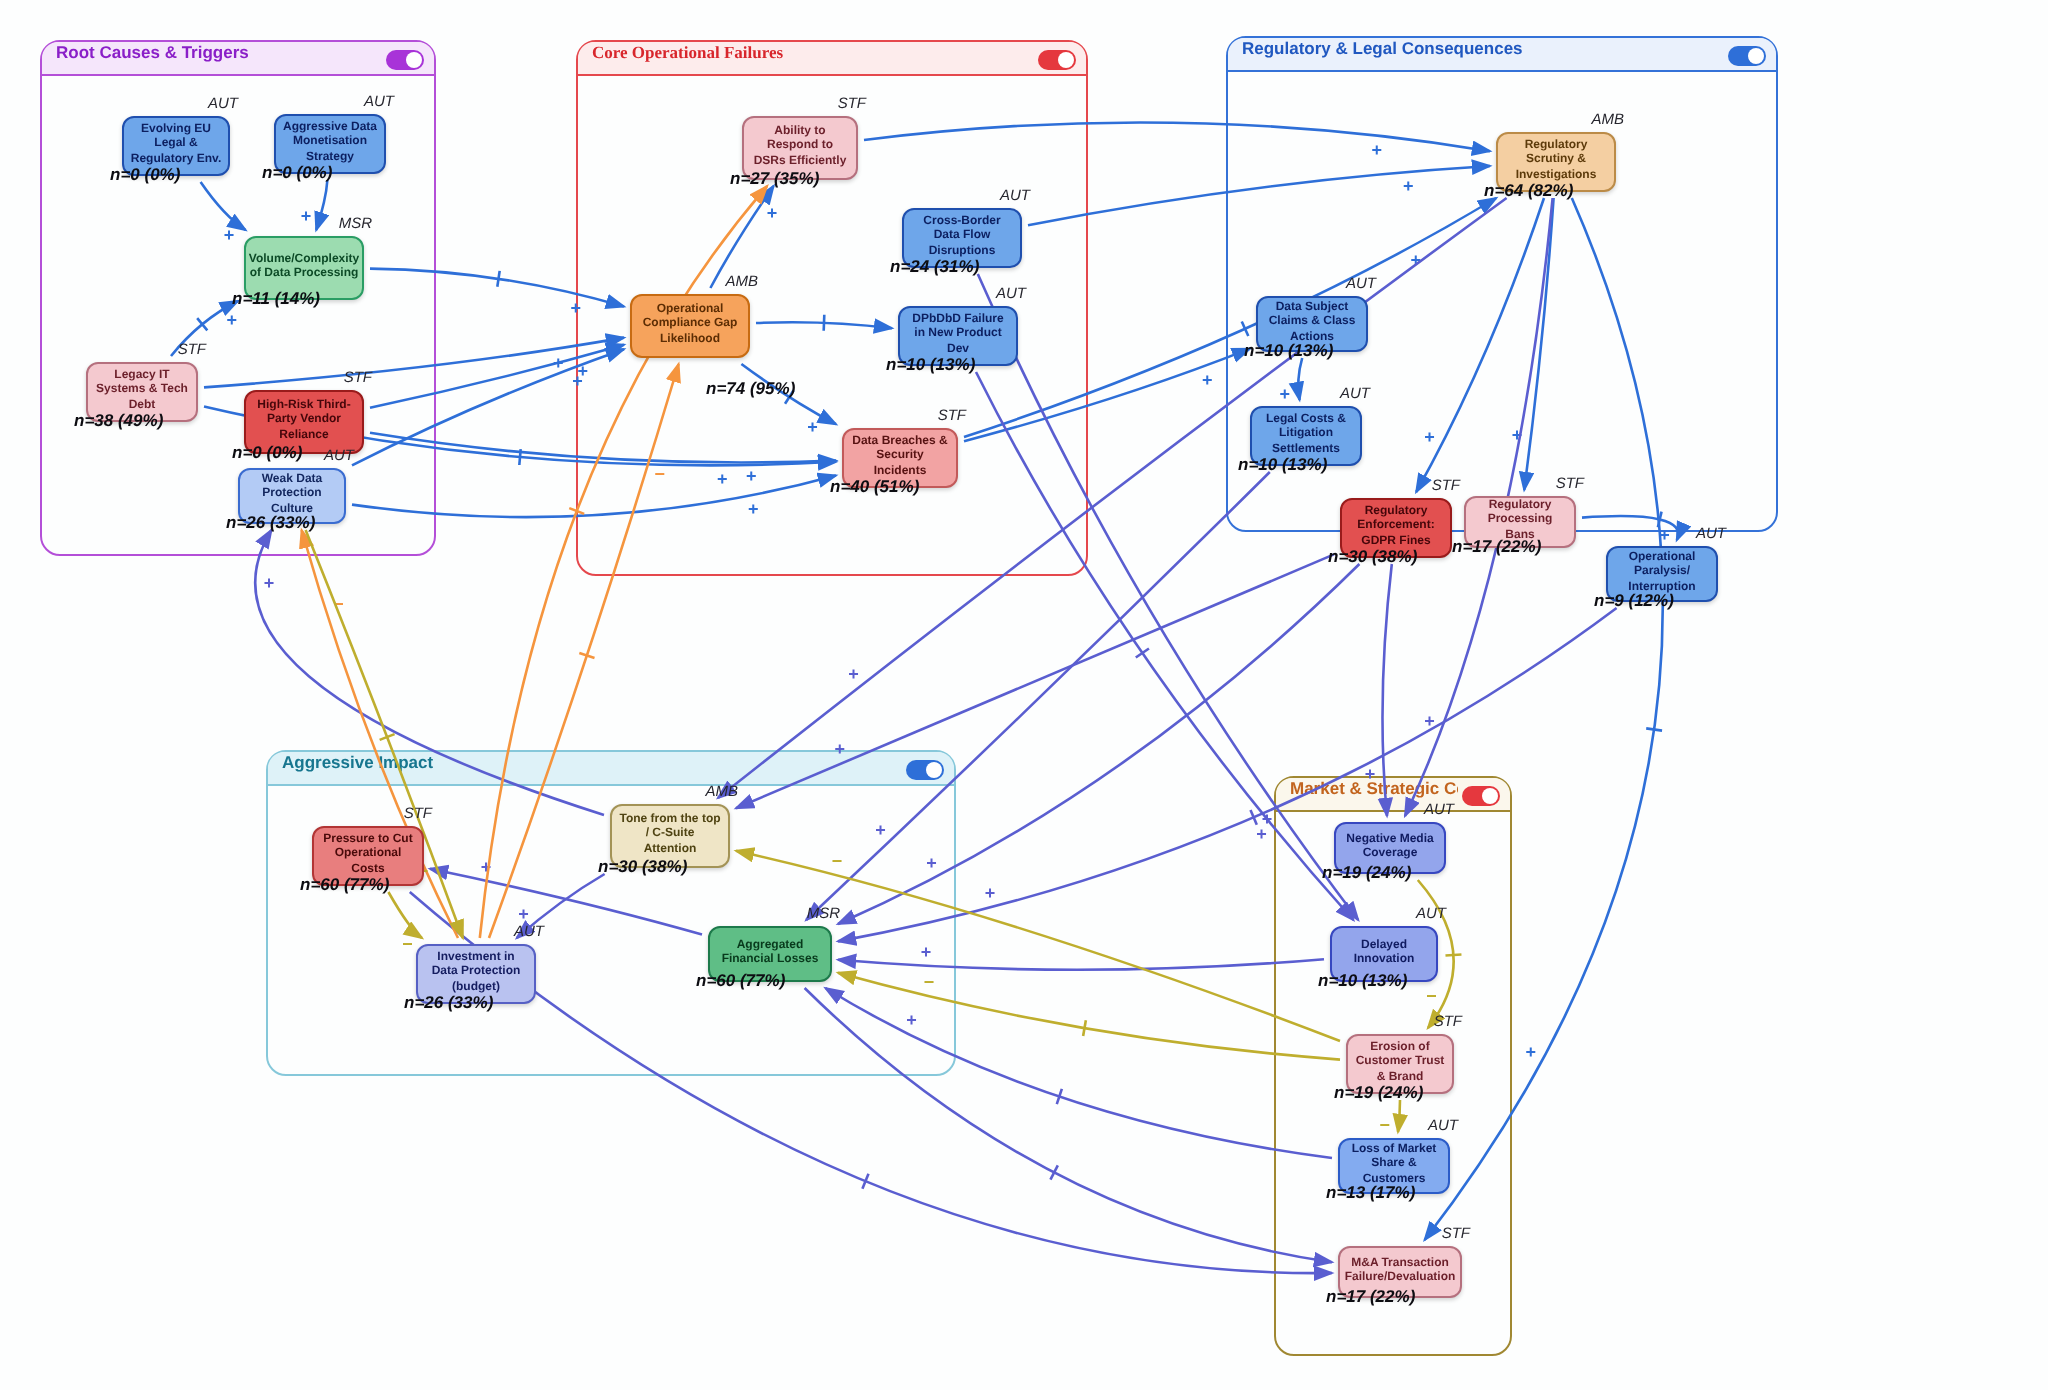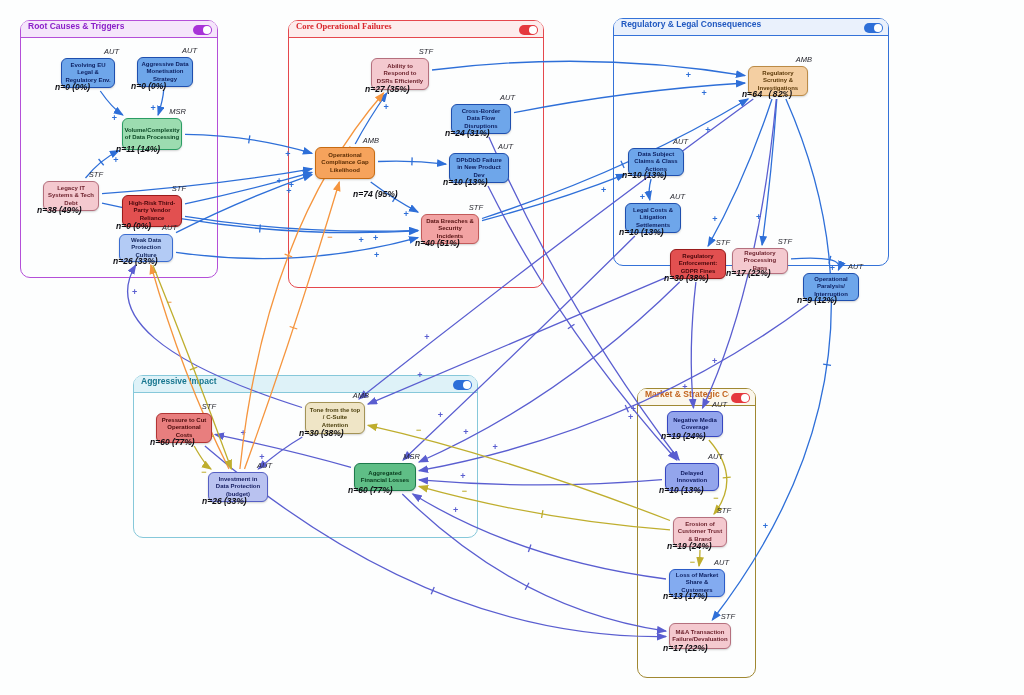--- a/index.html
+++ b/index.html
@@ -238,21 +238,21 @@
       <div class="n-label" style="left: -6px; top: 24px;">n=10 (13%)</div>
     </div>
     <div class="node-wrap" style="left: 421px; top: 214px; width: 58px; height: 30px;">
       <div class="node-box" style="left: 0px; top: 0px; width: 58px; height: 30px; background: rgb(242, 163, 163); border-color: rgb(194, 90, 90); color: rgb(87, 18, 18);">Data Breaches &amp; Security Incidents</div>
       <div class="t-label" style="right: -4px; top: -11px;">STF</div>
       <div class="n-label" style="left: -6px; top: 24px;">n=40 (51%)</div>
     </div>
     <div class="node-wrap" style="left: 748px; top: 66px; width: 60px; height: 30px;">
       <div class="node-box" style="left: 0px; top: 0px; width: 60px; height: 30px; background: rgb(244, 207, 162); border-color: rgb(187, 139, 71); color: rgb(92, 58, 10);">Regulatory Scrutiny &amp; Investigations</div>
       <div class="t-label" style="right: -4px; top: -11px;">AMB</div>
-      <div class="n-label" style="left: -6px; top: 24px; font-family: Liberation Mono, monospace;">n=64 (82%)</div>
+      <div class="n-label" style="left: -6px; top: 24px;">n=64 (82%)</div>
     </div>
     <div class="node-wrap" style="left: 628px; top: 148px; width: 56px; height: 28px;">
       <div class="node-box" style="left: 0px; top: 0px; width: 56px; height: 28px; background: rgb(110, 166, 234); border-color: rgb(31, 79, 174); color: rgb(12, 31, 96);">Data Subject Claims &amp; Class Actions</div>
       <div class="t-label" style="right: -4px; top: -11px;">AUT</div>
       <div class="n-label" style="left: -6px; top: 22px;">n=10 (13%)</div>
     </div>
     <div class="node-wrap" style="left: 625px; top: 203px; width: 56px; height: 30px;">
       <div class="node-box" style="left: 0px; top: 0px; width: 56px; height: 30px; background: rgb(110, 166, 234); border-color: rgb(31, 79, 174); color: rgb(12, 31, 96);">Legal Costs &amp; Litigation Settlements</div>
       <div class="t-label" style="right: -4px; top: -11px;">AUT</div>
       <div class="n-label" style="left: -6px; top: 24px;">n=10 (13%)</div>

